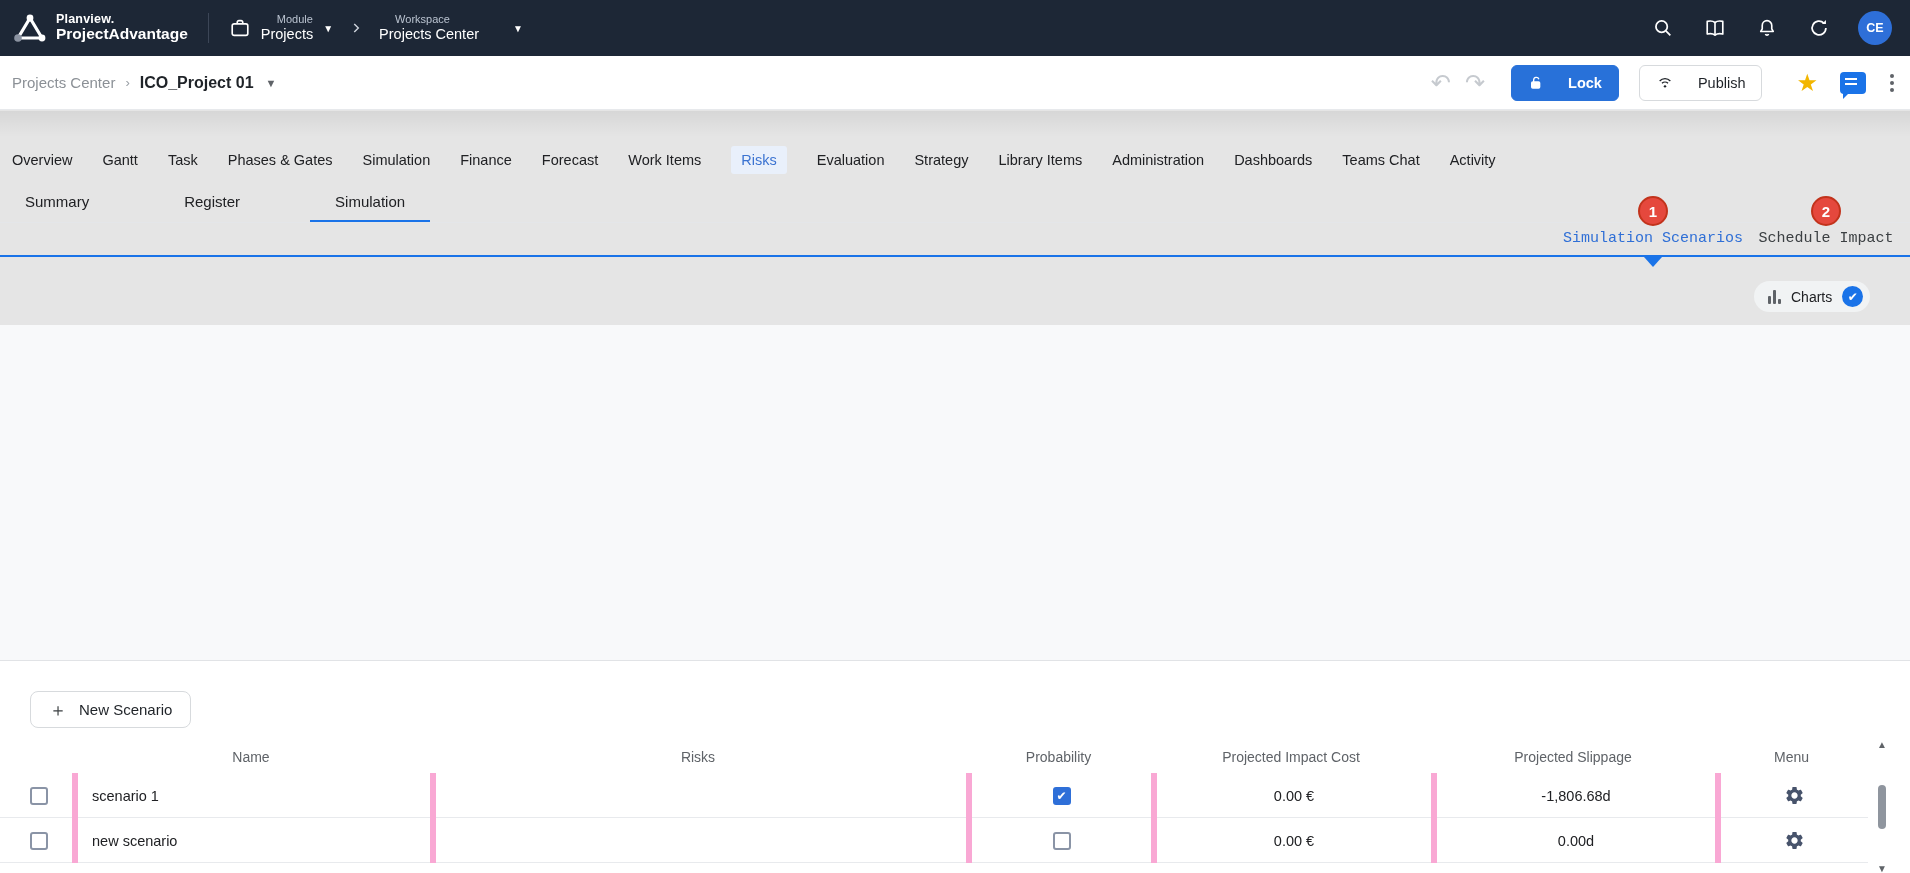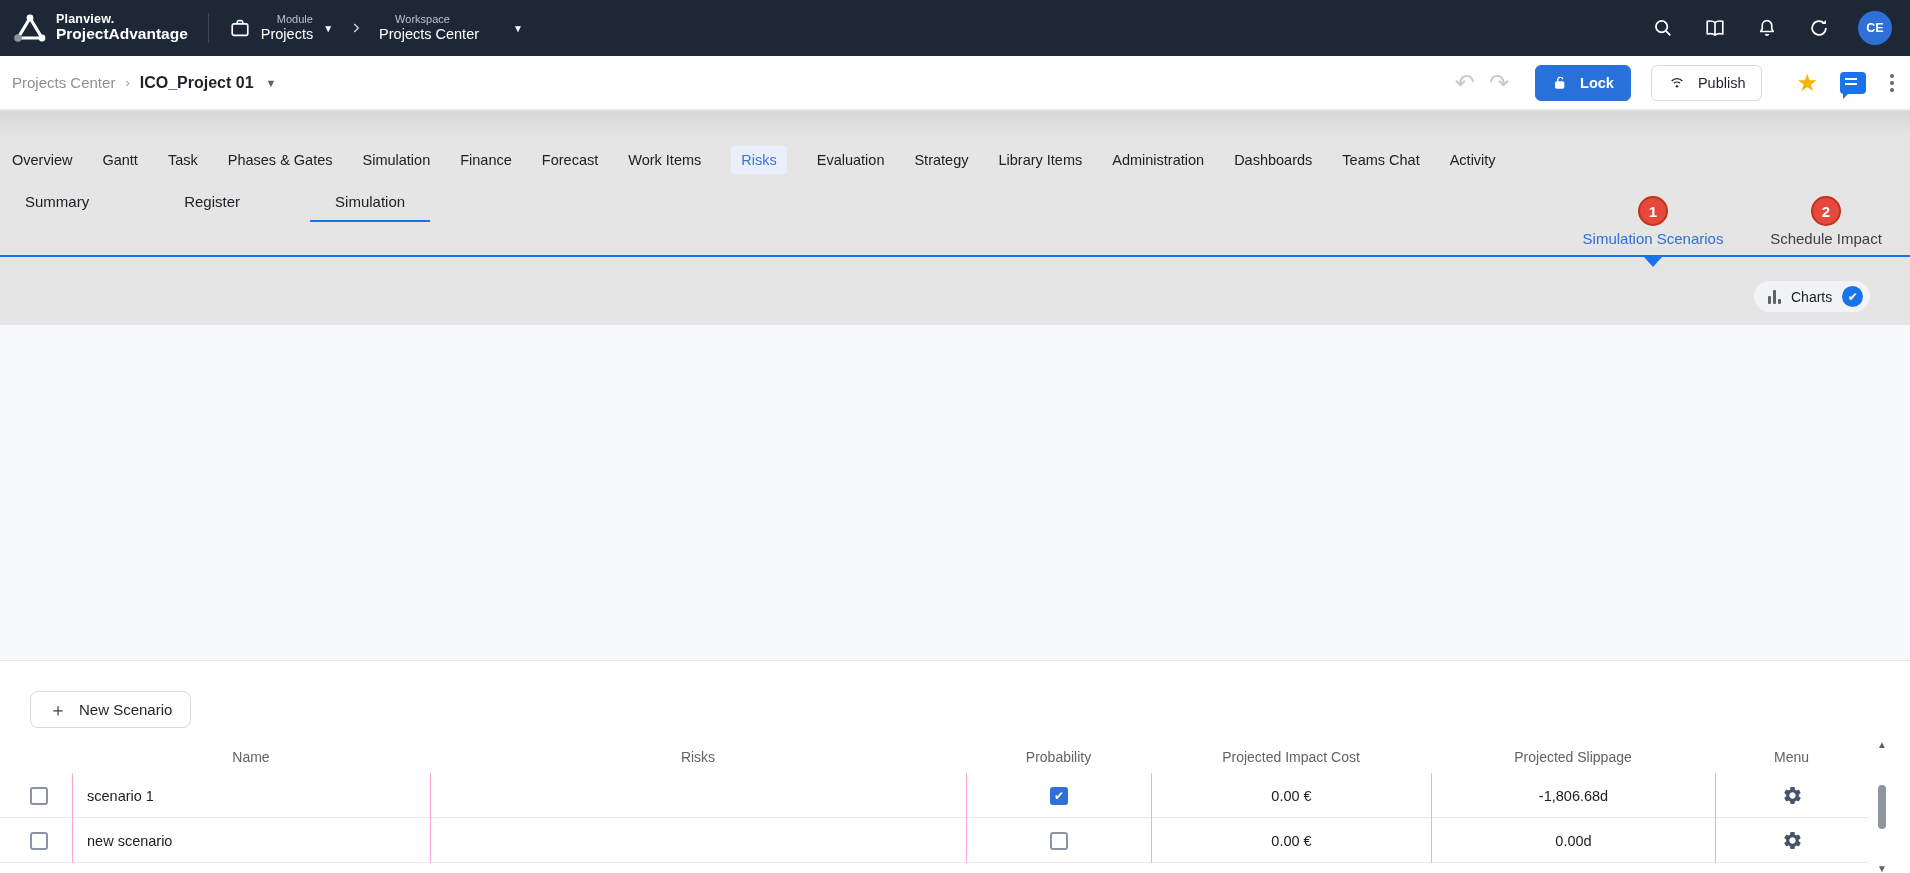--- a/index.html
+++ b/index.html
@@ -32,21 +32,21 @@
   .toolbar-shadow { position:absolute; left:0; top:111px; width:1910px; height:26px;
                     background:linear-gradient(#00000010, #ffffff00); pointer-events:none; }
   .breadcrumb { display:flex; align-items:center; gap:10px; padding-left:12px; font-size:15px; }
   .crumb-root { color:#8b9096; cursor:pointer; }
   .crumb-sep { color:#9aa0a6; font-size:13px; }
   .crumb-current { color:#1f2328; font-weight:bold; font-size:16px; }
   .crumb-chev { color:#5f6368; font-size:11px; margin-left:2px; }
   .toolbar-right { margin-left:auto; display:flex; align-items:center; padding-right:16px; }
   .undo-redo { display:flex; gap:14px; color:#c6cacf; font-size:24px; margin-right:26px; }
   .undo-redo span { cursor:default; line-height:1; }
-  .btn { height:34px; border-radius:6px; display:flex; align-items:center; gap:12px;
+  .btn { height:34px; border-radius:6px; display:flex; align-items:center; gap:24px;
          font-size:14.5px; padding:17px 16px; cursor:pointer; }
   .btn-lock { background:#2871d9; color:#fff; border:1px solid #2871d9; margin-right:20px; font-weight:bold; }
   .btn-publish { background:#fff; color:#1f2328; border:1px solid #d7dadd; margin-right:34px; }
   .status-box { width:258px; height:32px; background:#ececee; border:1px solid #e0e0e2; border-radius:3px;
                 display:flex; align-items:center; padding:0 14px; font-size:15px; font-style:italic;
                 color:#3c4043; margin-right:30px; }
   .star-icon { color:#f2b600; font-size:24px; margin-right:22px; cursor:pointer; line-height:1; }
   .comment-icon { position:relative; width:26px; height:22px; background:#1a73e8; border-radius:4px;
                   margin-right:24px; cursor:pointer; }
   .comment-icon::before { content:""; position:absolute; left:5px; top:6px; width:12px; height:2px; background:#fff; box-shadow:0 5px 0 #fff; }
@@ -64,21 +64,21 @@
   
   .sub-tabs { position:absolute; left:0; top:182px; height:41px; display:flex;gap:45px; }
   .sub-tab { padding:0 25px; font-size:15px; color:#202124; display:flex; align-items:center; cursor:pointer;
              border-bottom:3px solid transparent; height:41px; }
   .sub-tab.active { border-bottom-color:#1a73e8; }
   .subtab-divider { position:absolute; left:0; top:222px; width:1910px; height:1px; background:#e4e6e9; }
   .wizard-step { position:absolute; text-align:center; width:200px; }
   .wizard-badge { width:30px; height:30px; border-radius:50%; background:#e5483d; border:2px solid #c2331c;
                   color:#fff; font-weight:bold; font-size:15px; display:flex; align-items:center;
                   justify-content:center; margin:0 auto 4px auto; }
-  .wizard-label { font-size:15px; }
+  .wizard-label { font-size:15px;font-family:Liberation Mono, monospace; }
   .wizard-label.active { color:#2f6fd6; cursor:pointer; }
   .wizard-label.inactive { color:#3c4043; cursor:pointer; }
   .wizard-line { position:absolute; left:0; top:255px; width:1910px; height:2px; background:#1a73e8; }
   .wizard-pointer { position:absolute; left:1644px; top:257px; width:0; height:0;
                     border:9px solid transparent; border-top:10px solid #1a73e8; }
 
   
   .charts-pill { position:absolute; left:1754px; top:281px; height:31px; background:#f1f3f4;
                  border-radius:17px; display:flex; align-items:center; gap:10px; padding:0 7px 0 14px; cursor:pointer; }
   .bars-icon { display:flex; align-items:flex-end; gap:2px; height:14px; }
@@ -107,21 +107,21 @@
   .table-section { position:absolute; left:0; top:660px; width:1910px; height:213px; background:#fff;
                    border-top:1px solid #e1e3e6; }
   .new-scenario-btn { position:absolute; left:30px; top:30px; height:37px; background:#fff;
                       border:1px solid #d7dadd; border-radius:8px; display:flex; align-items:center;
                       gap:12px; padding:0 18px; font-size:15px; color:#1f2328; cursor:pointer; }
   .plus-glyph { font-size:18px; color:#3c4043; }
   .grid-row { display:grid; grid-template-columns:72px 358px 536px 185px 280px 284px 153px; width:1868px; }
   .thead { position:absolute; left:0; top:80px; height:32px; align-items:center; }
   .th { font-size:14px; color:#5f6368; text-align:center; }
   .trow { position:absolute; left:0; height:45px; border-bottom:1px solid #e8eaed; align-items:center; }
-  .trow .cell { height:45px; display:flex; align-items:center; justify-content:center; border-left:1px solid #f9a8d4; }
+  .trow .cell { height:45px; display:flex; align-items:center; justify-content:center; border-left:6px solid #f9a8d4; }
   .trow .cell:first-child { border-left:none; justify-content:flex-start; padding-left:30px; }
   .trow .cell.name-cell { justify-content:flex-start; padding-left:14px; font-size:14.5px; color:#202124; }
   .cell-text { font-size:14.5px; color:#202124; }
   .checkbox { width:18px; height:18px; border:2px solid #8a94a6; border-radius:3px; background:#fff;
               cursor:pointer; display:flex; align-items:center; justify-content:center; font-size:12px; color:transparent; }
   .checkbox.checked { background:#2e6fd8; border-color:#2e6fd8; color:#fff; }
   .gear-btn { cursor:pointer; display:flex; }
   .vscrollbar { position:absolute; left:1874px; top:78px; width:16px; height:135px; display:flex;
                 flex-direction:column; align-items:center; justify-content:space-between; }
   .scroll-arrow { font-size:10px; color:#5f6368; cursor:pointer; }

